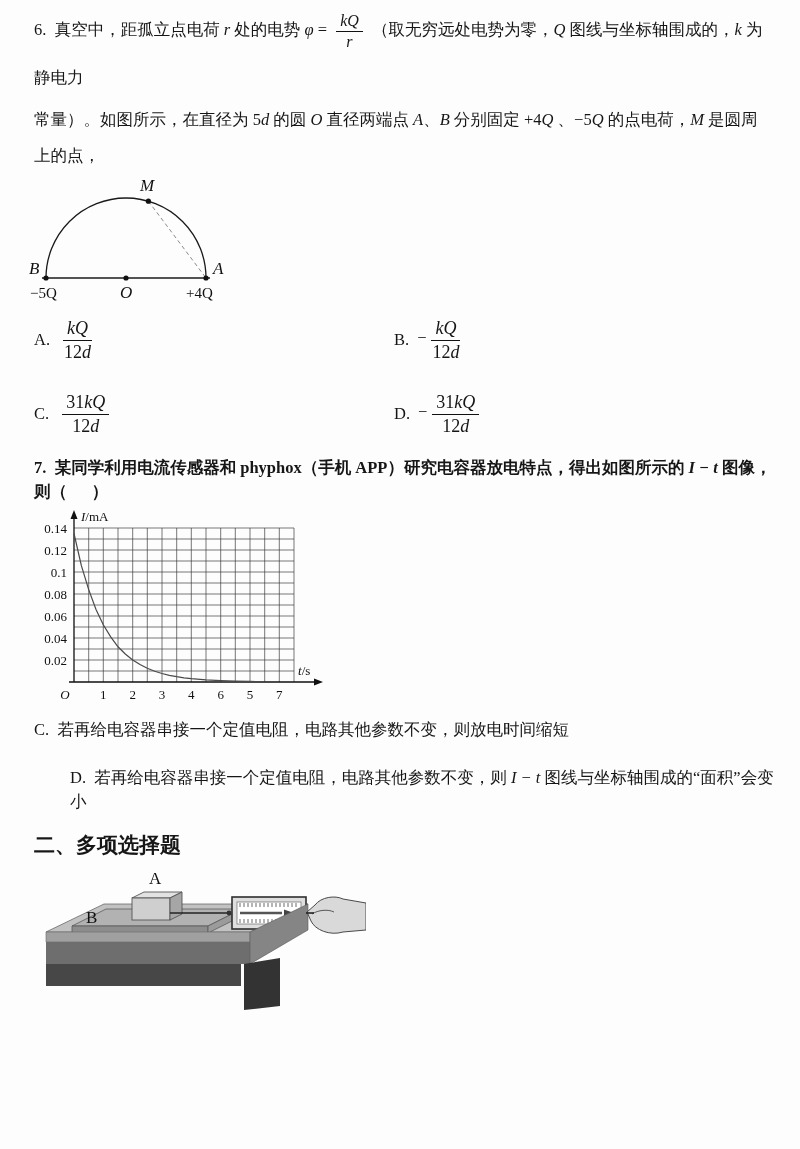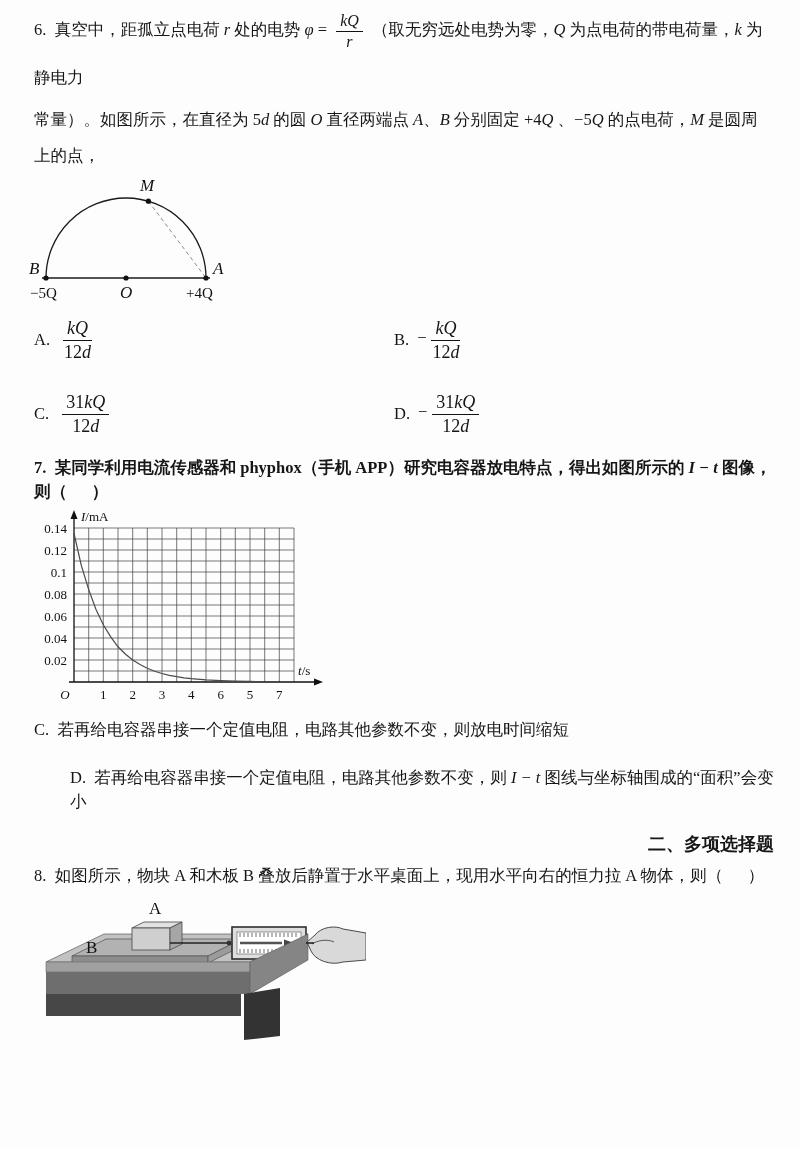--- a/index.html
+++ b/index.html
@@ -18,37 +18,37 @@
   .optgrid{display:grid;grid-template-columns:360px auto;row-gap:18px;margin-top:10px;}
   .opt{display:flex;align-items:center;height:56px;}
   .opt .frac{font-size:18px;}
   .opt-label{margin-right:8px;}
   .fig1{margin-top:4px;margin-left:-6px;display:block;}
   .chart{margin-top:4px;margin-left:-8px;display:block;}
   .q7opts{margin-top:14px;}
   .q7opts .sline{margin-bottom:24px;}
   .q7opts .sline:nth-child(3){margin-bottom:10px;}
   .q7opts .sline:last-child{margin-bottom:0;margin-left:36px;}
-  .sec{margin-top:18px;font-family:Liberation Mono, monospace;
-       font-weight:bold;font-size:18px;line-height:26px;text-align:right;}
+  .sec{margin-top:18px;font-family:Liberation Sans, sans-serif;
+       font-weight:bold;font-size:21px;line-height:26px;}
   .q8line{margin-top:6px;}
   .fig2{margin-top:10px;margin-left:2px;display:block;}
   .tick{font-size:13px;font-family:"Liberation Serif","DejaVu Serif",serif;fill:#111;}
   .ftxt{font-size:15px;font-family:"Liberation Serif","DejaVu Serif",serif;fill:#111;}
   .fbig{font-size:17px;}
   .s{stroke:#1a1a1a;stroke-width:1.3;fill:none;}
   .dash{stroke:#8a8a8a;stroke-width:1;stroke-dasharray:4 3;}
 </style>
 </head>
 <body>
 
 <div class="content">
 
   <div>
-    <div class="line tline"><span>6.  真空中，距孤立点电荷 </span><span class="it">r</span><span> 处的电势 </span><span class="it">φ</span><span> = </span><span class="frac"><span class="fnum"><span class="it">kQ</span></span><span class="fden"><span class="it">r</span></span></span><span> （取无穷远处电势为零，</span><span class="it">Q</span><span> 为点电荷的带电荷量，</span><span class="it">k</span><span> 为静电力</span></div>
+    <div class="line tline"><span>6.  真空中，距孤立点电荷 </span><span class="it">r</span><span> 处的电势 </span><span class="it">φ</span><span> = </span><span class="frac"><span class="fnum"><span class="it">kQ</span></span><span class="fden"><span class="it">r</span></span></span><span> （取无穷远处电势为零，</span><span class="it">Q</span><span> 图线与坐标轴围成的，</span><span class="it">k</span><span> 为静电力</span></div>
     <div class="line"><span>常量）。如图所示，在直径为 5</span><span class="it">d</span><span> 的圆 </span><span class="it">O</span><span> 直径两端点 </span><span class="it">A</span><span>、</span><span class="it">B</span><span> 分别固定 +4</span><span class="it">Q</span><span> 、−5</span><span class="it">Q</span><span> 的点电荷，</span><span class="it">M</span><span> 是圆周上的点，</span></div>
   </div>
 
   <svg class="fig1" width="250" height="124" viewBox="0 0 250 124">
     <line x1="14" y1="100" x2="182" y2="100" class="s"></line>
     <path d="M 18 100 A 80 80 0 0 1 178 100" class="s"></path>
     <line x1="120.4" y1="23.2" x2="178" y2="100" class="dash"></line>
     <circle cx="18" cy="100" r="2.6" fill="#111"></circle>
     <circle cx="98" cy="100" r="2.6" fill="#111"></circle>
     <circle cx="178" cy="100" r="2.6" fill="#111"></circle>
@@ -119,21 +119,20 @@
       <path d="M48.0 25.5L55.3 57.4L62.7 81.6L70.0 101.4L77.3 116.8L84.7 128.9L92.0 138.8L99.3 146.0L106.7 152.0L114.0 156.6L121.3 160.3L128.7 163.2L136.0 165.5L143.3 167.3L150.7 168.7L158.0 169.8L165.3 170.7L180.0 171.9L194.7 172.7L209.3 173.2L224.0 173.4L238.7 173.7" stroke="#4a4a4a" stroke-width="1.2" fill="none"></path>
     </svg>
 
   <div class="q7opts">
     <div class="line sline"><span>C.  若再给电容器串接一个定值电阻，电路其他参数不变，则放电时间缩短</span></div>
     <div class="line sline"><span>D.  若再给电容器串接一个定值电阻，电路其他参数不变，则 </span><span class="it">I − t</span><span> 图线与坐标轴围成的“面积”会变小</span></div>
   </div>
 
   <div class="sec">二、多项选择题</div>
 
-  <div class="line sline q8line"><span>8.  如图所示，物块 A 和木板 B 叠放后静置于水平桌面上，现用水平向右的恒力拉 A 物体，则（      ）</span></div>
 
   <svg class="fig2" width="330" height="142" viewBox="0 0 330 142">
 
     <polygon points="10,64 214,64 272,36 68,36" fill="#c2c2c2" stroke="#6a6a6a" stroke-width="0.8"></polygon>
 
     <polygon points="36,58 172,58 206,41 70,41" fill="#b2b2b2" stroke="#5a5a5a" stroke-width="0.8"></polygon>
     <polygon points="36,58 172,58 172,65 36,65" fill="#8d8d8d" stroke="#5a5a5a" stroke-width="0.8"></polygon>
     <polygon points="172,58 206,41 206,48 172,65" fill="#9b9b9b" stroke="#5a5a5a" stroke-width="0.8"></polygon>
 
     <polygon points="96,30 134,30 146,24 108,24" fill="#e2e2e2" stroke="#555" stroke-width="0.9"></polygon>

